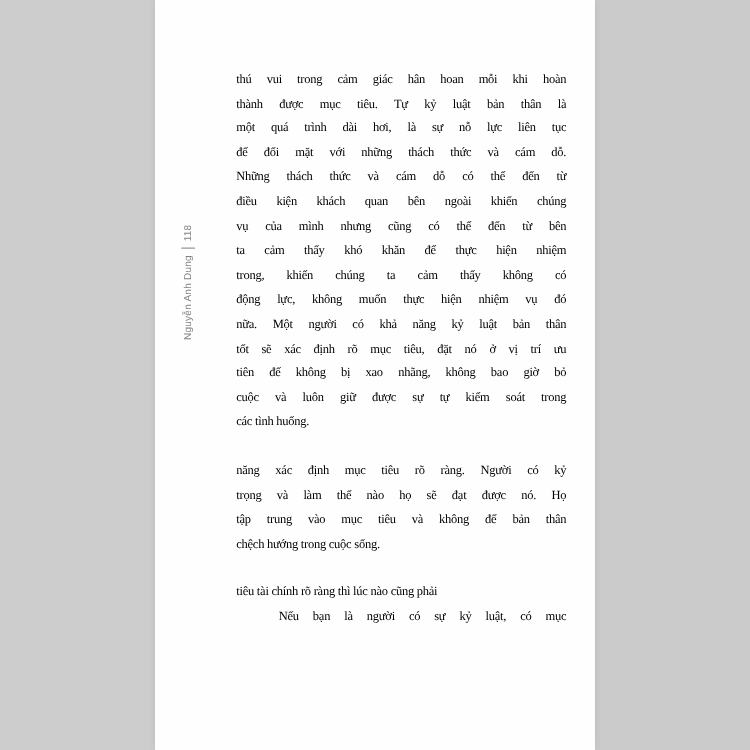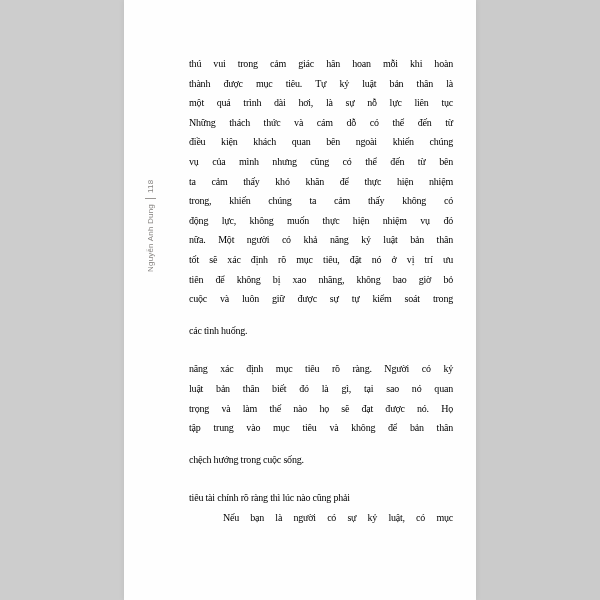--- a/index.html
+++ b/index.html
@@ -68,21 +68,20 @@
     font-family: Liberation Serif, serif;
   }
   .para { margin: 0; }
   .para + .para { margin-top: 19px; }
   .line {
     text-align: justify;
     text-align-last: justify;
   }
   .line.last {
     text-align-last: left;
-    margin-top: 12px;
   }
   .line.indent {
     text-indent: 34px;
   }
 </style>
 </head>
 <body>
 
 <div class="stage">
   <div class="backdrop-right"></div>
@@ -93,35 +92,35 @@
       <span>Nguyễn Anh Dung</span>
       <span class="divider"></span>
       <span>118</span>
     </div>
 
     <div class="text-block">
       <div class="para">
           <div class="line">thú vui trong cảm giác hân hoan mỗi khi hoàn</div>
           <div class="line">thành được mục tiêu. Tự kỷ luật bản thân là</div>
           <div class="line">một quá trình dài hơi, là sự nỗ lực liên tục</div>
+          <div class="line">để đối mặt với những thách thức và cám dỗ.</div>
           <div class="line">Những thách thức và cám dỗ có thể đến từ</div>
           <div class="line">điều kiện khách quan bên ngoài khiến chúng</div>
           <div class="line">vụ của mình nhưng cũng có thể đến từ bên</div>
           <div class="line">ta cảm thấy khó khăn để thực hiện nhiệm</div>
           <div class="line">trong, khiến chúng ta cảm thấy không có</div>
           <div class="line">động lực, không muốn thực hiện nhiệm vụ đó</div>
           <div class="line">nữa. Một người có khả năng kỷ luật bản thân</div>
           <div class="line">tốt sẽ xác định rõ mục tiêu, đặt nó ở vị trí ưu</div>
           <div class="line">tiên để không bị xao nhãng, không bao giờ bỏ</div>
           <div class="line">cuộc và luôn giữ được sự tự kiểm soát trong</div>
           <div class="line last">các tình huống.</div>
         </div>
       <div class="para">
           <div class="line">năng xác định mục tiêu rõ ràng. Người có kỷ</div>
-          <div class="line">luật bản thân biết đó là gì, tại sao nó quan</div>
           <div class="line">trọng và làm thế nào họ sẽ đạt được nó. Họ</div>
           <div class="line">tập trung vào mục tiêu và không để bản thân</div>
           <div class="line last">chệch hướng trong cuộc sống.</div>
         </div>
       <div class="para">
           <div class="line last">tiêu tài chính rõ ràng thì lúc nào cũng phải</div>
           <div class="line indent">Nếu bạn là người có sự kỷ luật, có mục</div>
         </div>
     </div>
 

